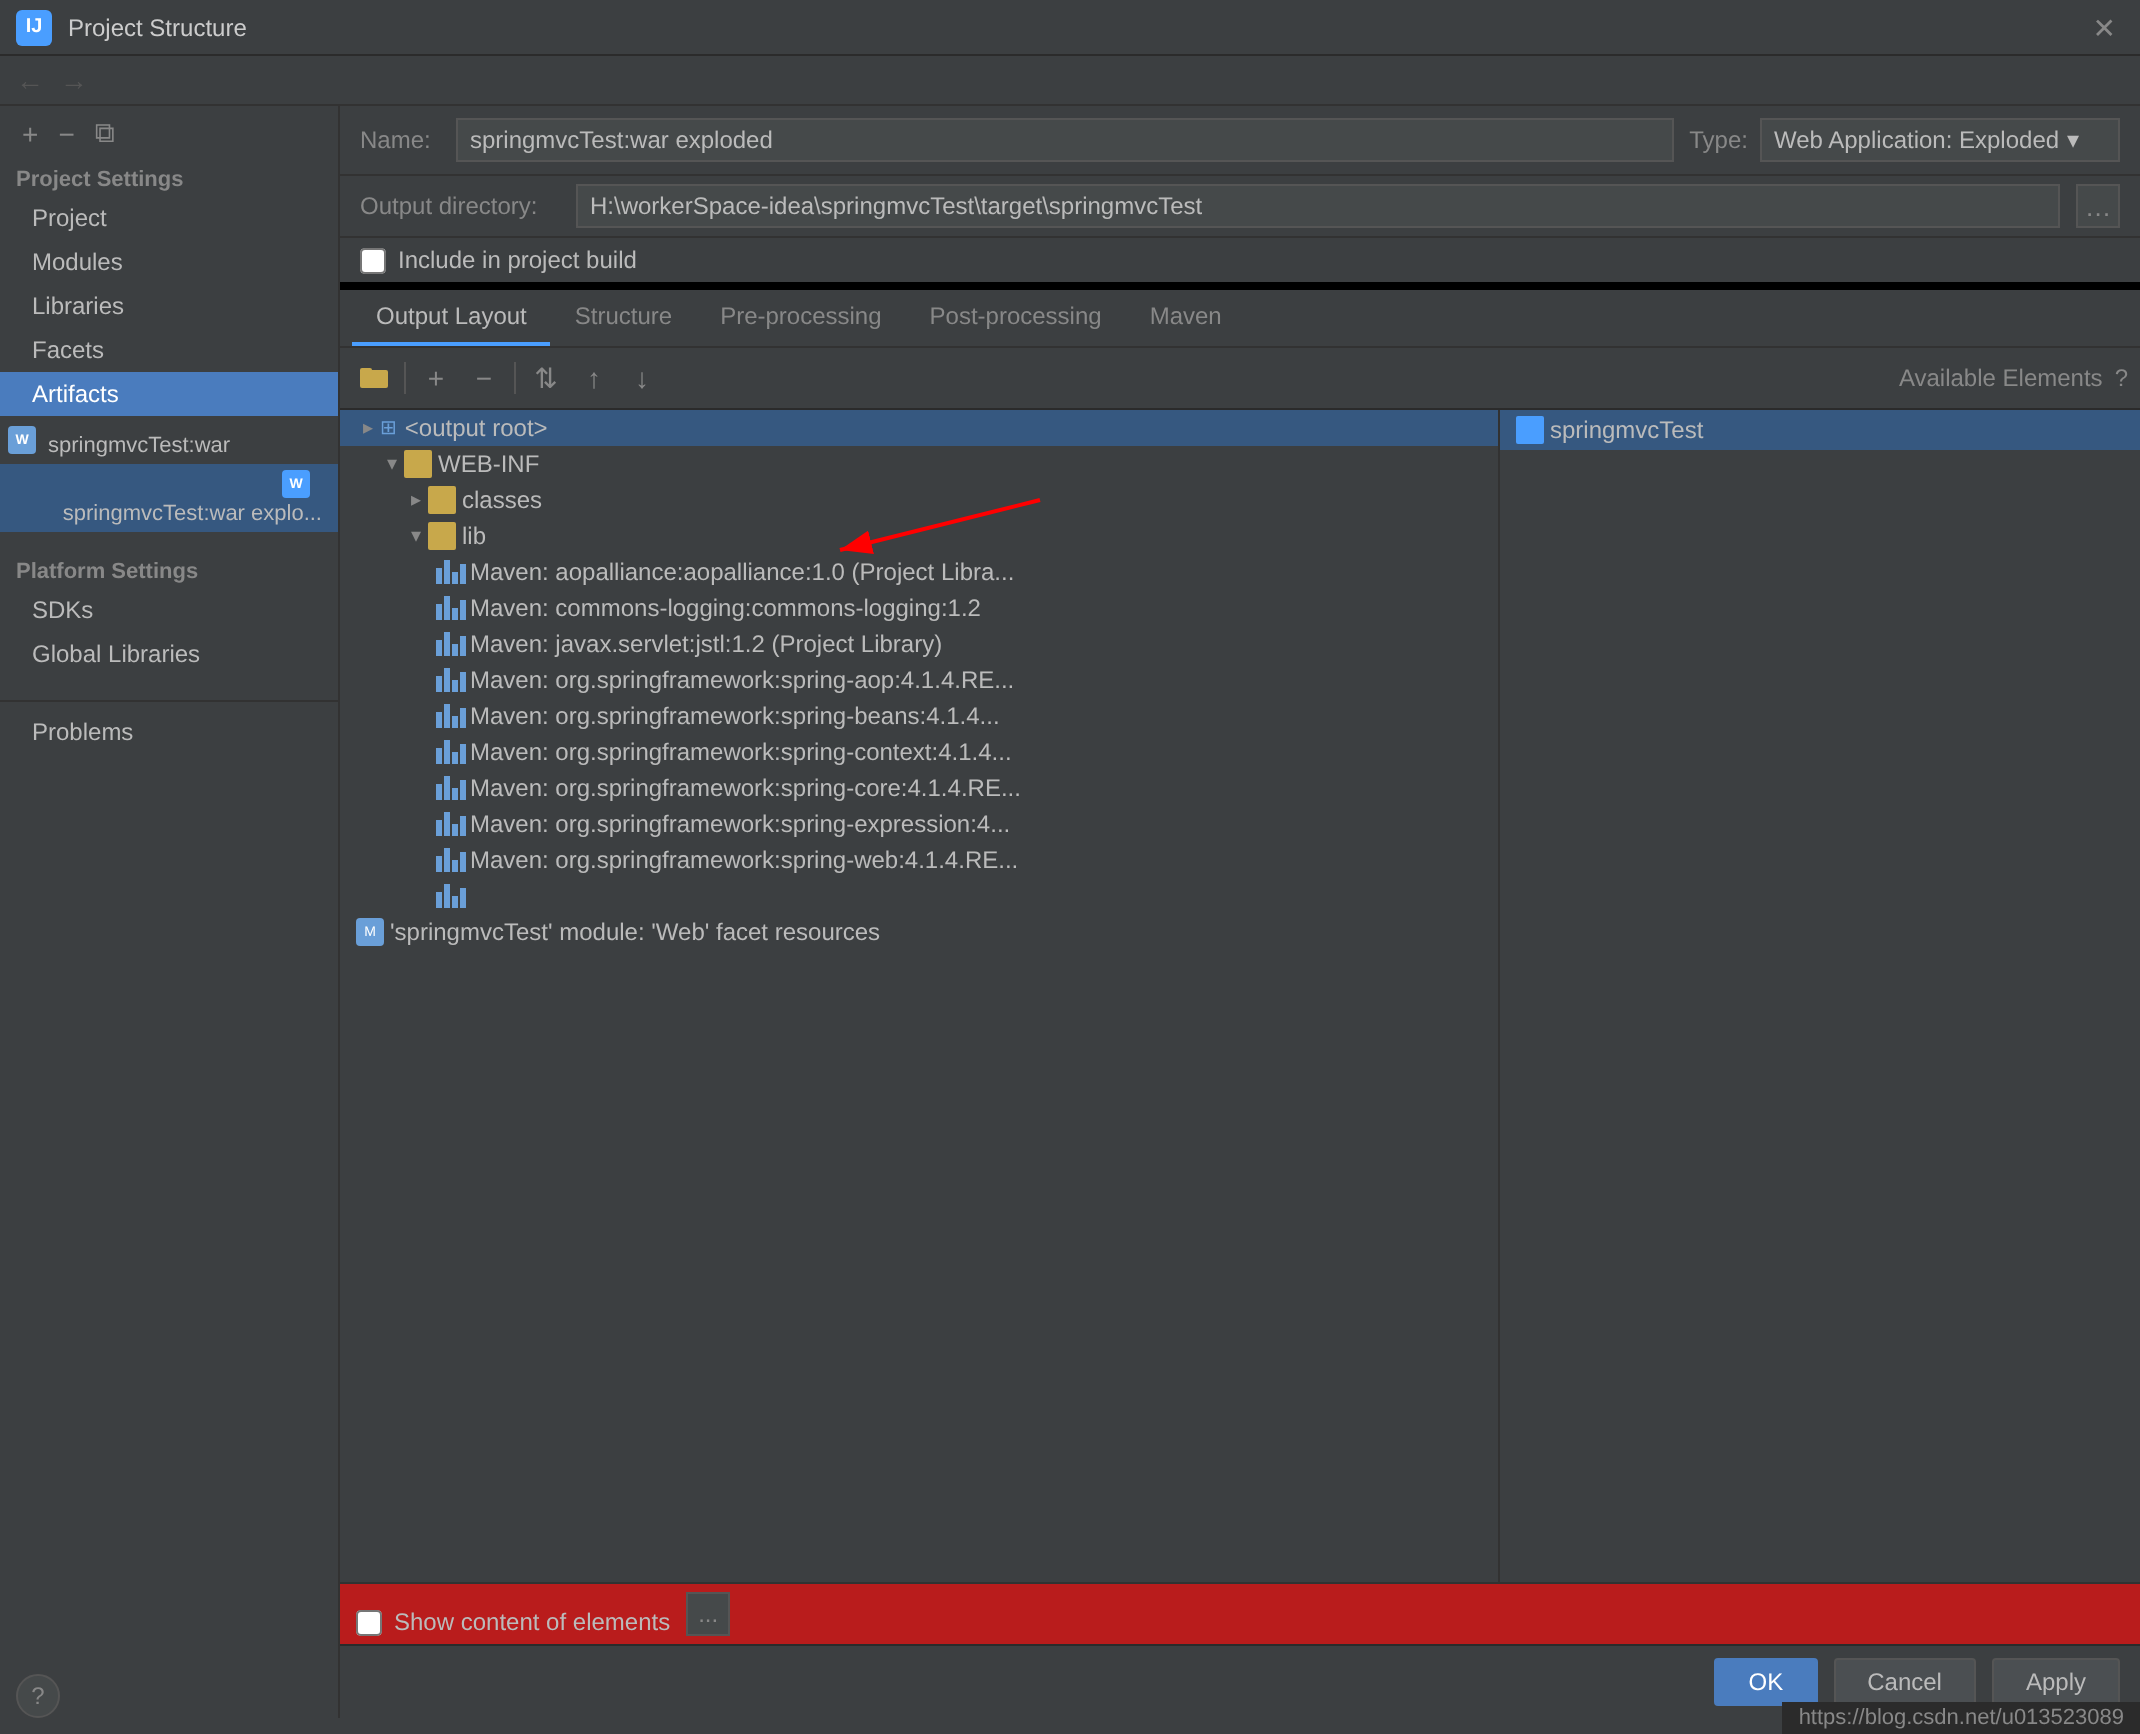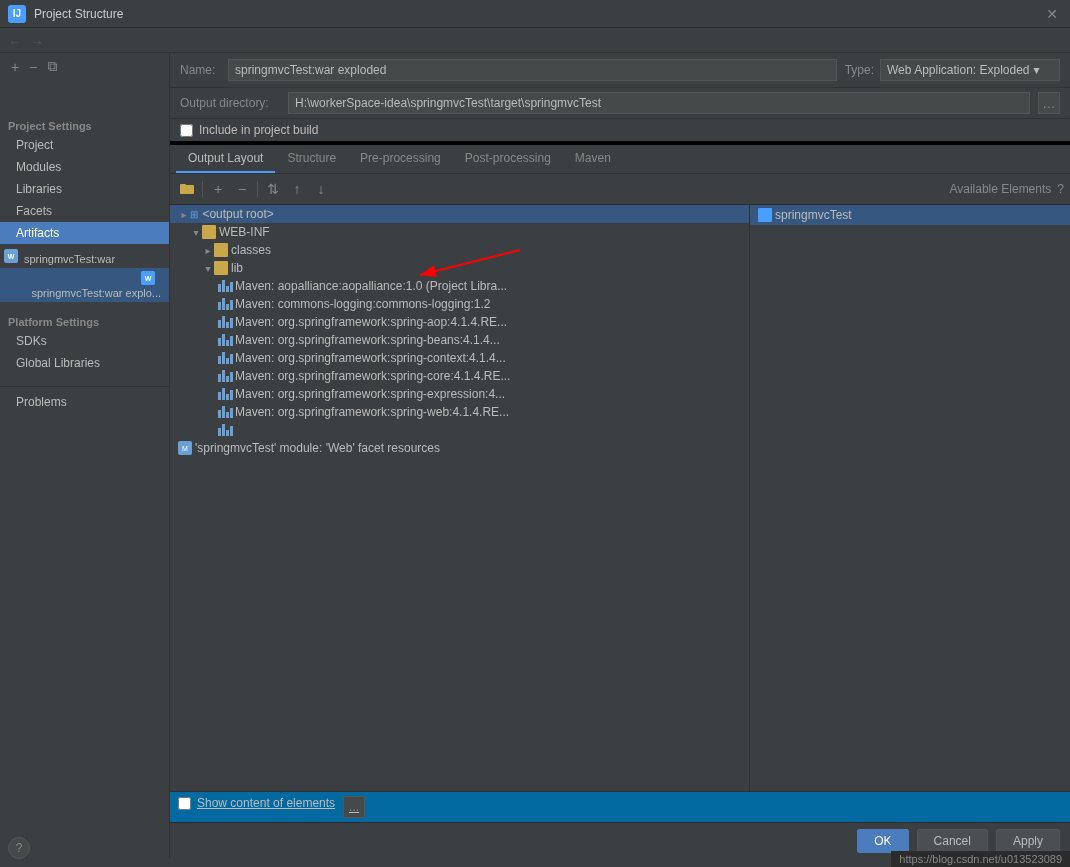--- a/index.html
+++ b/index.html
@@ -71,21 +71,20 @@
       background: #3c3f41;
       border-right: 1px solid #323232;
       display: flex;
       flex-direction: column;
     }
     .sidebar-section-label {
       font-size: 11px;
       color: #888;
       padding: 4px 8px 2px;
       font-weight: bold;
-      margin-top: 36px;
     }
     .sidebar-item {
       padding: 4px 8px 4px 16px;
       cursor: pointer;
       color: #bbbbbb;
       font-size: 12px;
     }
     .sidebar-item.active {
       background: #4a7cbe;
       color: white;
@@ -347,26 +346,25 @@
       padding: 3px 8px;
       cursor: pointer;
       font-size: 12px;
       color: #bbbbbb;
     }
     .available-item.selected { background: #365880; }
 
     
     .bottom-bar {
       display: flex;
-      align-items: flex-start;
+      align-items: flex-end;
       padding: 4px 8px;
       border-top: 1px solid #323232;
-      background: #0369a1;
+      background: #b91c1c;
       gap: 8px;
-      text-decoration: underline;
     }
     .show-content-checkbox {
       display: flex;
       align-items: center;
       gap: 6px;
       font-size: 12px;
       color: #bbbbbb;
     }
     .ellipsis-btn {
       width: 22px; height: 22px;
@@ -628,20 +626,32 @@
             <div class="tree-item">
     <span class="tree-indent" style="width:44px;"></span>
     <div class="maven-icon">
       <div class="maven-bars">
         <div class="maven-bar" style="height:8px;"></div>
         <div class="maven-bar" style="height:12px;"></div>
         <div class="maven-bar" style="height:6px;"></div>
         <div class="maven-bar" style="height:10px;"></div>
       </div>
     </div>
+    <span>Maven: javax.servlet:jstl:1.2 (Project Library)</span>
+  </div>
+            <div class="tree-item">
+    <span class="tree-indent" style="width:44px;"></span>
+    <div class="maven-icon">
+      <div class="maven-bars">
+        <div class="maven-bar" style="height:8px;"></div>
+        <div class="maven-bar" style="height:12px;"></div>
+        <div class="maven-bar" style="height:6px;"></div>
+        <div class="maven-bar" style="height:10px;"></div>
+      </div>
+    </div>
     <span>Maven: org.springframework:spring-aop:4.1.4.RE...</span>
   </div>
             <div class="tree-item">
     <span class="tree-indent" style="width:44px;"></span>
     <div class="maven-icon">
       <div class="maven-bars">
         <div class="maven-bar" style="height:8px;"></div>
         <div class="maven-bar" style="height:12px;"></div>
         <div class="maven-bar" style="height:6px;"></div>
         <div class="maven-bar" style="height:10px;"></div>

